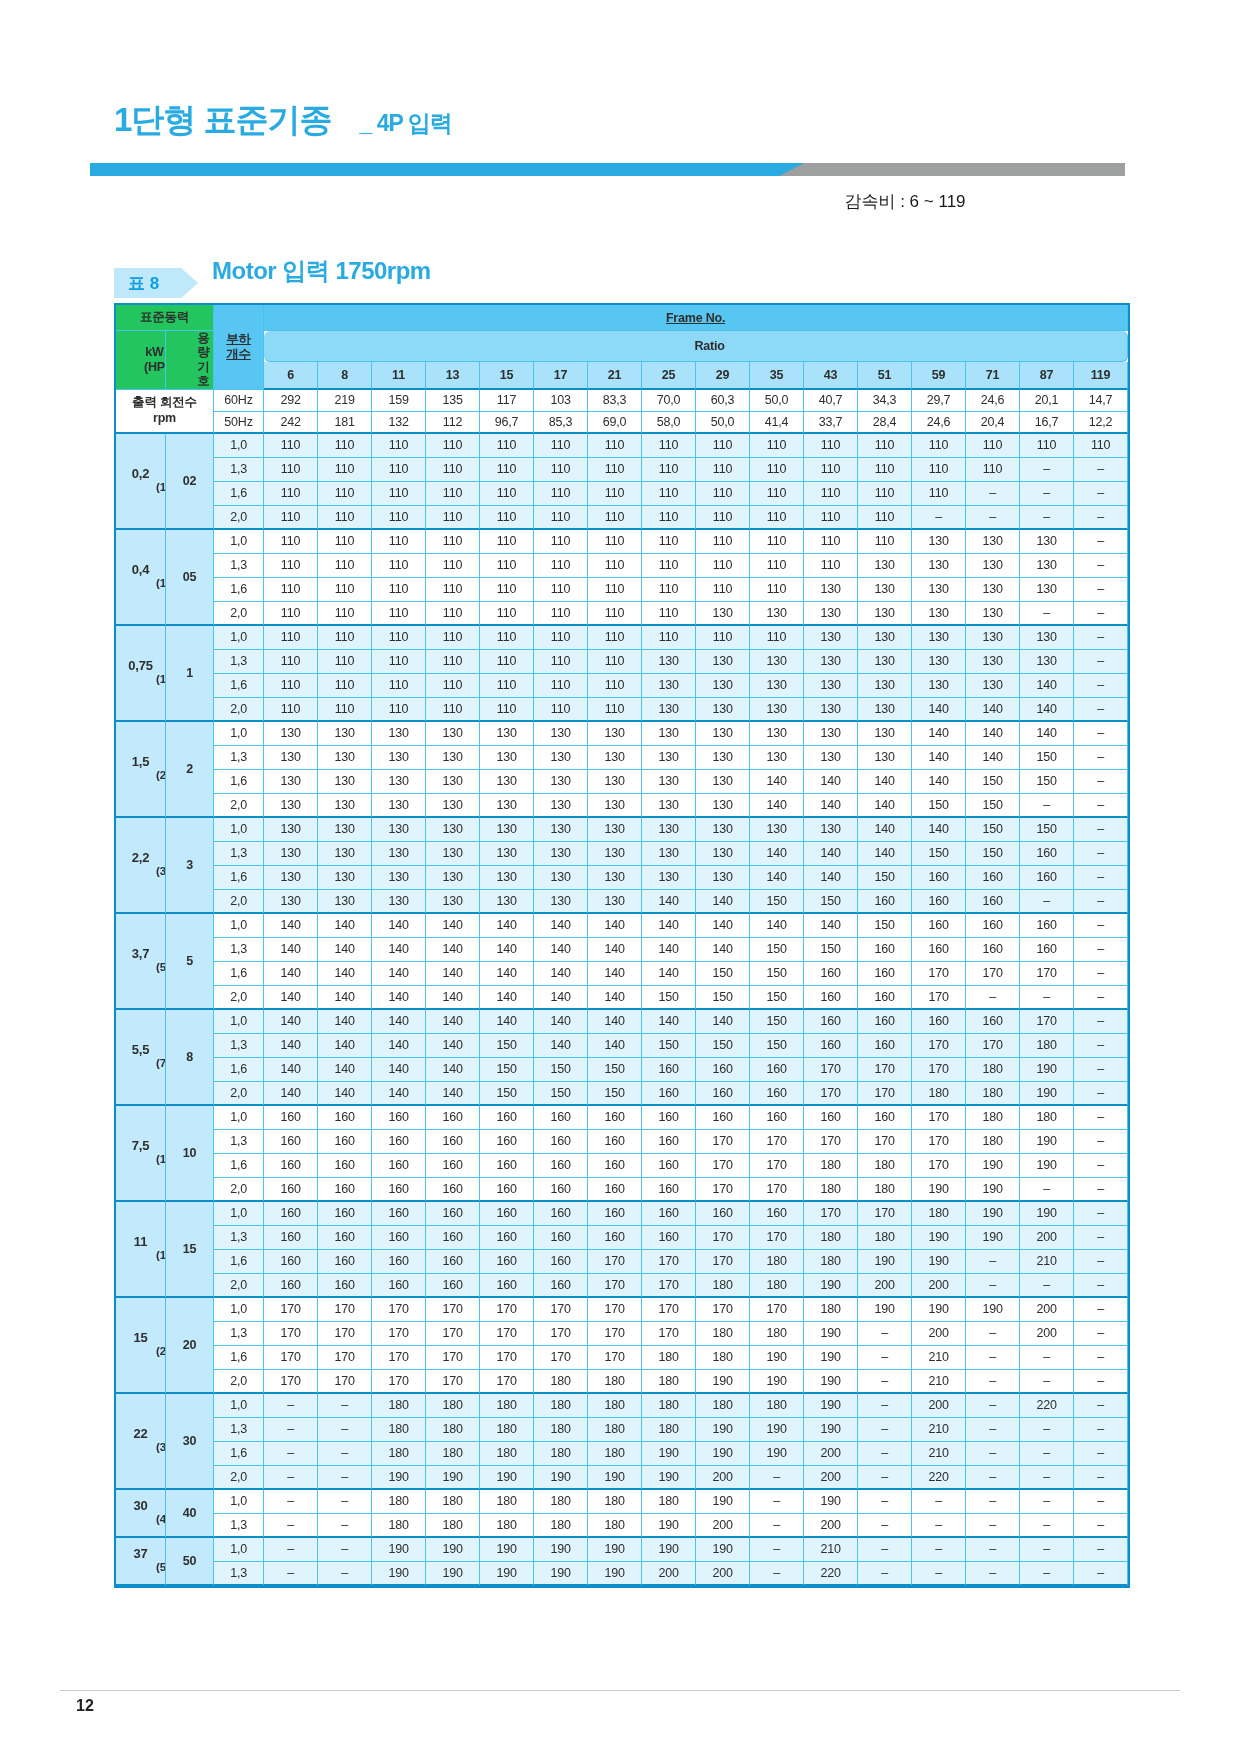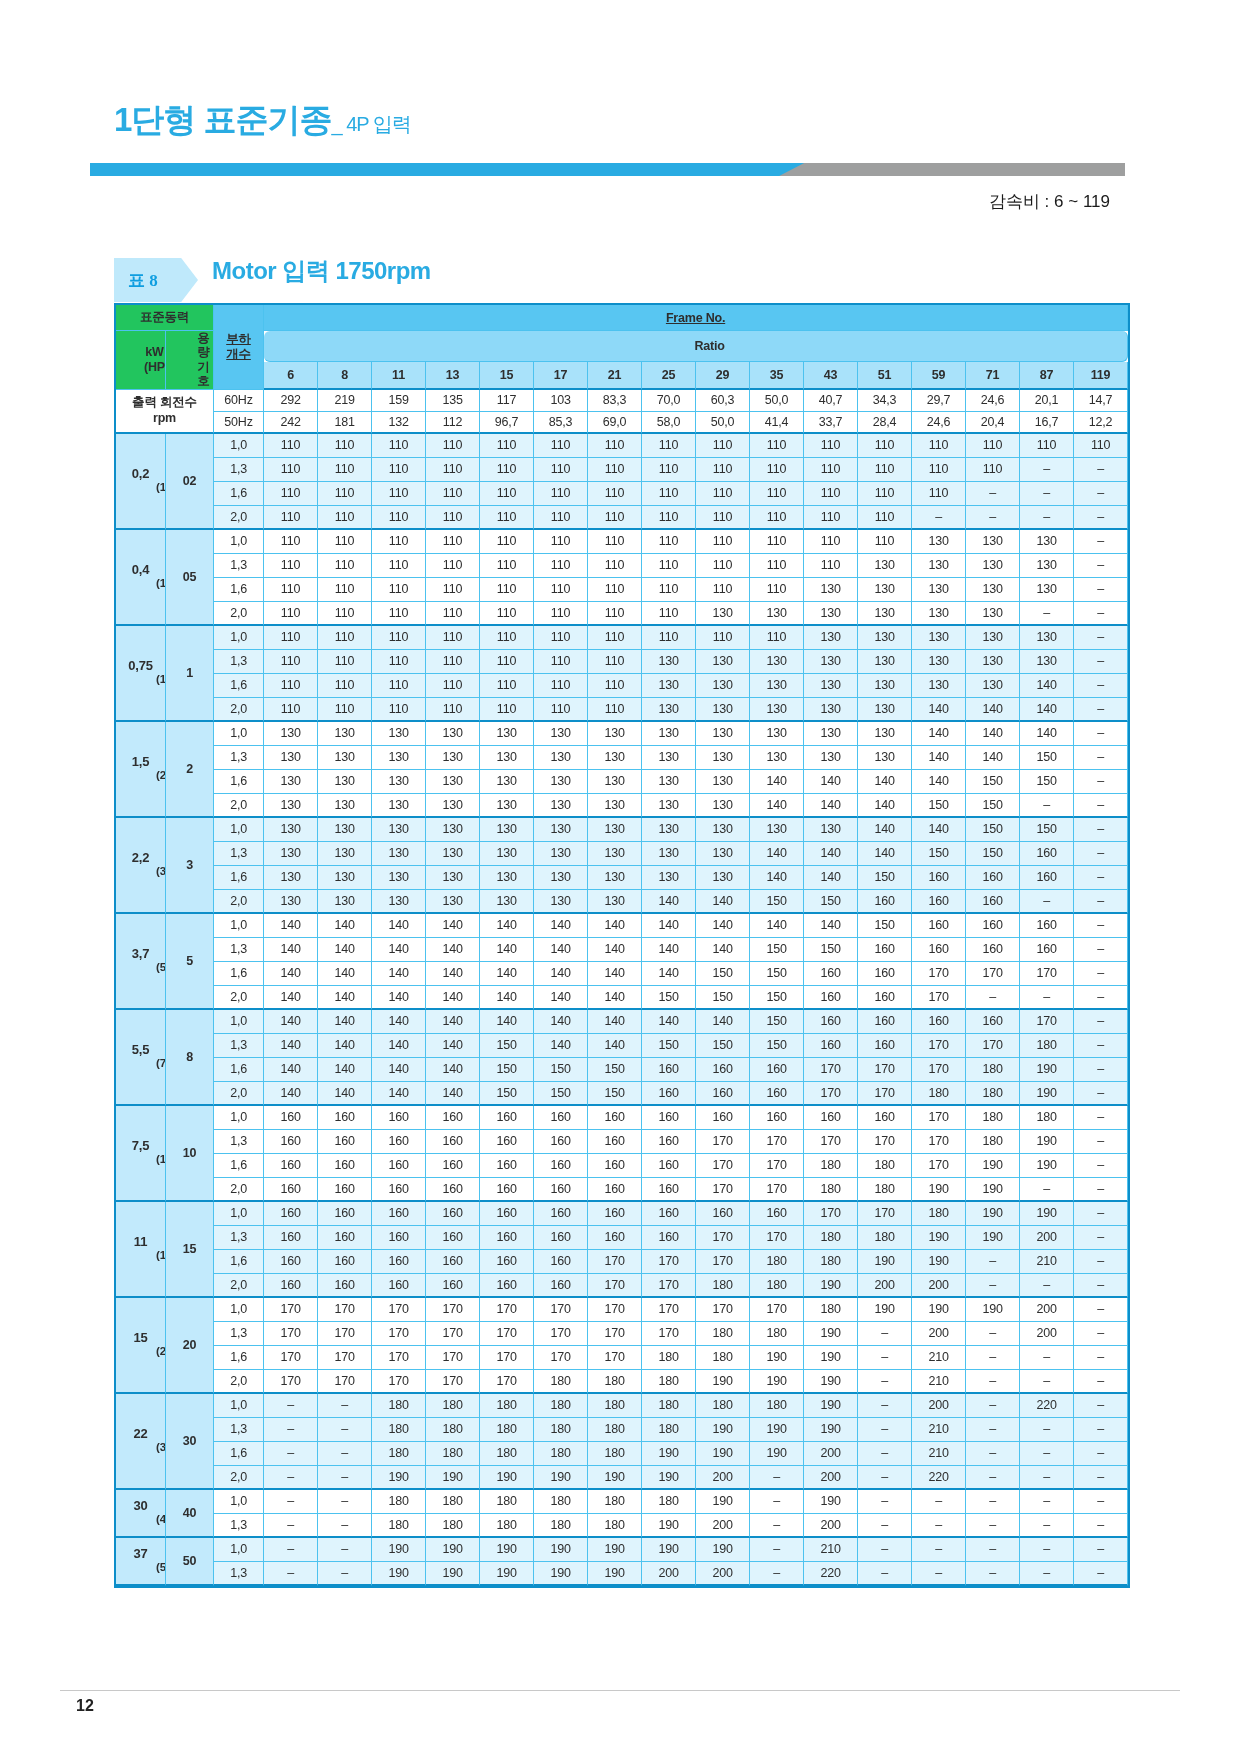--- a/index.html
+++ b/index.html
@@ -1,31 +1,31 @@
 <!DOCTYPE html>
 <html><head>
 <meta charset="utf-8">
 <style>
   html,body{margin:0;padding:0;background:#fff;}
   body{width:1240px;height:1754px;position:relative;font-family:"Liberation Sans",sans-serif;color:#222;}
   .abs{position:absolute;}
 
   
   .page-title{left:114px;top:98px;font-size:33px;font-weight:bold;color:#29abe2;letter-spacing:-1px;}
-  .page-title .suffix{font-size:20px;font-weight:normal;}
+  .page-title .suffix{font-size:23px;font-weight:bold;margin-left:28px;}
   .head-bar{left:90px;top:163px;width:1035px;height:13px;background:#9e9f9f;}
   .head-bar .blue{position:absolute;left:0;top:0;height:100%;width:69%;background:#29abe2;
     clip-path:polygon(0 0,100% 0,96.5% 100%,0 100%);}
-  .ratio-note{left:700px;top:190px;width:410px;text-align:right;font-size:17px;color:#1a1a1a;}
+  .ratio-note{left:700px;top:190px;width:410px;text-align:center;font-size:17px;color:#1a1a1a;}
 
   
-  .tbl-badge{left:114px;top:258px;width:84px;height:44px;background:#bfe9fb;
+  .tbl-badge{left:114px;top:268px;width:84px;height:30px;background:#bfe9fb;
     clip-path:polygon(0 0,80% 0,100% 50%,80% 100%,0 100%);
     display:flex;align-items:center;justify-content:flex-start;padding-left:14px;box-sizing:border-box;
-    font-size:17px;font-weight:bold;color:#0f9ee0;font-family:Liberation Serif, serif;}
+    font-size:17px;font-weight:bold;color:#0f9ee0;}
   .tbl-caption{left:212px;top:255px;font-size:24px;font-weight:bold;color:#29abe2;letter-spacing:-0.5px;}
 
   
   table.main{position:absolute;left:114px;top:303px;border-collapse:separate;border-spacing:0;
     table-layout:fixed;width:1012px;border:2px solid #0d8ec9;}
   table.main td, table.main th{padding:0;margin:0;box-sizing:border-box;overflow:hidden;
     border-right:1px solid #4cc2ef;border-bottom:1px solid #4cc2ef;
     font-size:12.5px;letter-spacing:-0.2px;text-align:center;vertical-align:middle;color:#2e2e2e;}
   
   th.h{border-right:1px solid #ffffff;border-bottom:1px solid #ffffff;font-weight:bold;color:#14202a;}

